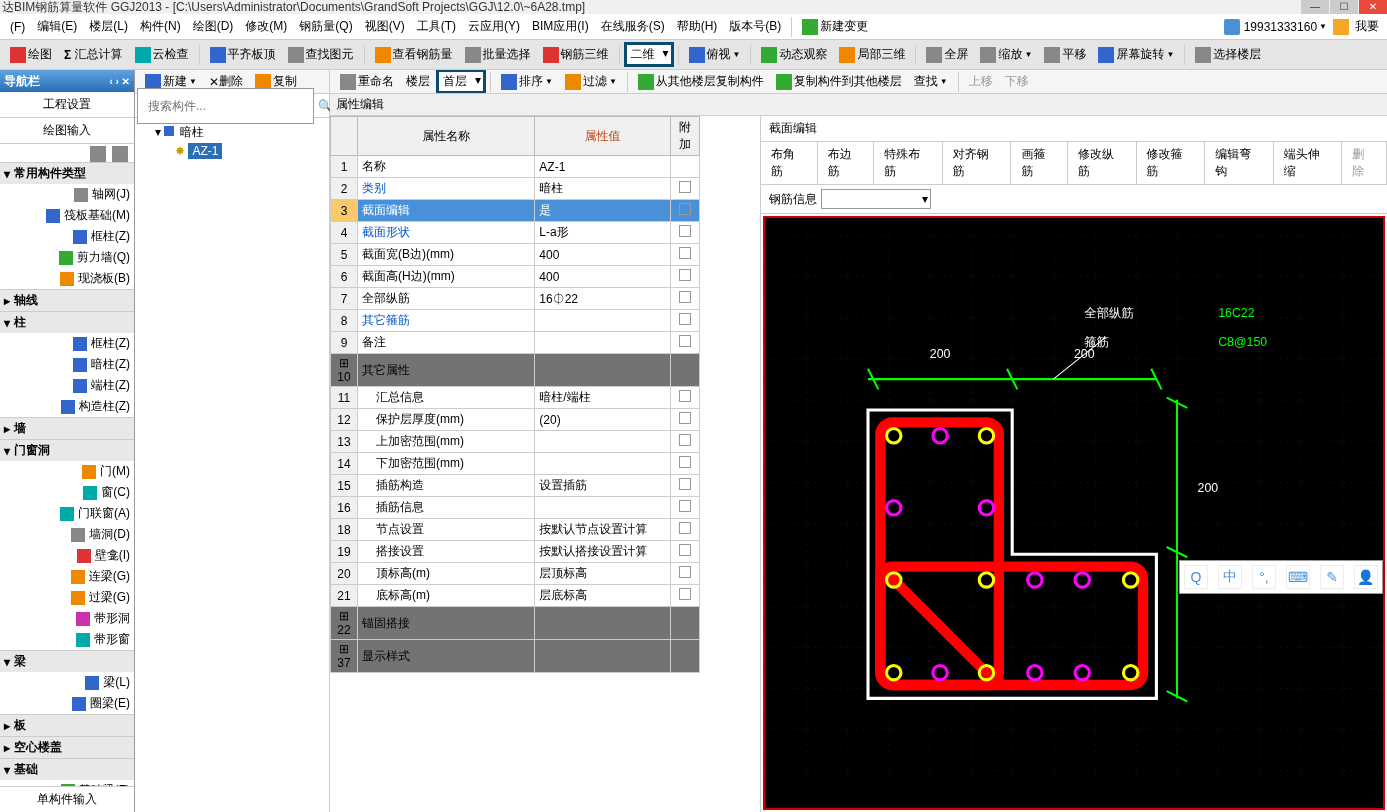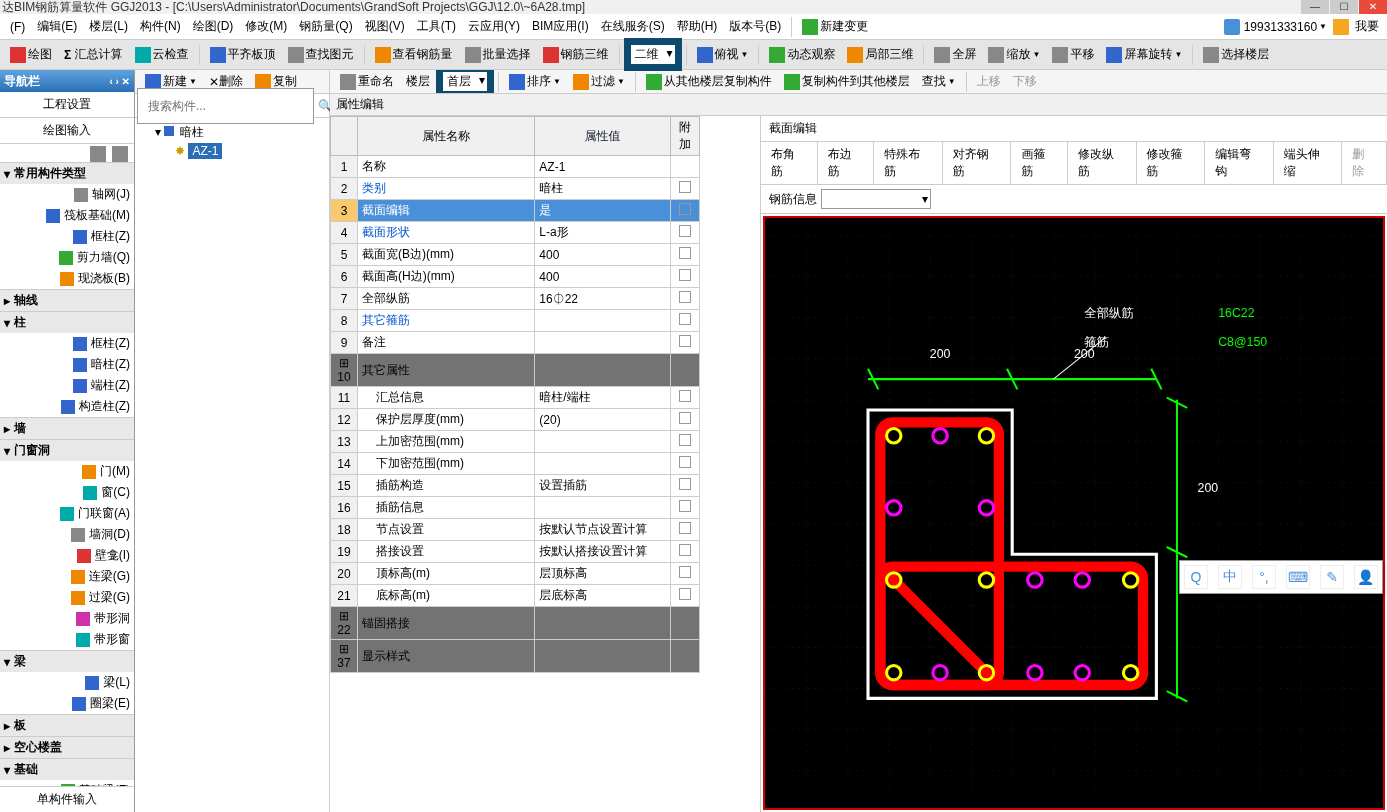--- a/index.html
+++ b/index.html
@@ -13,21 +13,21 @@
 .menu-bar { height: 26px; display: flex; align-items: center; padding-left: 4px; border-bottom: 1px solid #ccc; }
 .menu-item { padding: 0 6px; cursor: pointer; }
 .menu-right { margin-left: auto; display: flex; align-items: center; padding-right: 8px; }
 .user-icon { width: 16px; height: 16px; background: #4a90d9; border-radius: 2px; margin-right: 4px; }
 .notify-icon { width: 16px; height: 16px; background: #f5a623; margin: 0 6px; }
 
 .toolbar1 { height: 30px; display: flex; align-items: center; padding-left: 4px; border-bottom: 1px solid #ccc; background: #e5e5e5; }
 .tb-btn { display: inline-flex; align-items: center; padding: 0 6px; cursor: pointer; height: 28px; }
 .tb-icon { width: 16px; height: 16px; margin-right: 2px; display: inline-block; }
 .sep { width: 1px; height: 20px; background: #ccc; margin: 0 4px; }
-.combo { border: 7px solid #0c4a6e; padding: 1px 16px 1px 4px; background: #fff; position: relative; }
+.combo { border: 3px solid #0c4a6e; padding: 1px 16px 1px 4px; background: #fff; position: relative; }
 .combo::after { content: "▾"; position: absolute; right: 2px; }
 
 .main { display: flex; height: calc(812px - 14px - 26px - 30px); }
 
 .left-panel { width: 135px; display: flex; flex-direction: column; border-right: 1px solid #999; }
 .nav-header { height: 22px; background: linear-gradient(#5fa3e0,#2a6fb5); color: #fff; display: flex; align-items: center; padding: 0 4px; font-weight: bold; }
 .nav-header .arrows { margin-left: auto; font-size: 10px; }
 .nav-tab { text-align: center; padding: 4px 0; border-bottom: 1px solid #ccc; cursor: pointer; }
 .tree-panel { flex: 1; overflow: auto; background: #fff; }
 .tree-cat { background: #e8e8e8; padding: 2px 4px; font-weight: bold; border-top: 1px solid #ccc; cursor: pointer; display:flex; align-items:center;}
@@ -314,21 +314,21 @@
     </div>
     <div class="prop-header">属性编辑</div>
 
     <div class="content-split">
       <div class="prop-wrap">
         <table class="prop-table">
           <thead>
               <tr>
             <th class="rn"></th>
             <th class="pn">属性名称</th>
-            <th class="pv" style="color:#0f172a;">属性值</th>
+            <th class="pv" style="color:#c2410c;">属性值</th>
             <th class="pa">附加</th>
           </tr>
             </thead>
           <tbody id="prop-body">
               <tr>
                 <td class="rn">1</td>
                 <td class="pn ">名称</td>
                 <td class="pv">AZ-1</td>
                 <td class="pa"></td>
               </tr>

